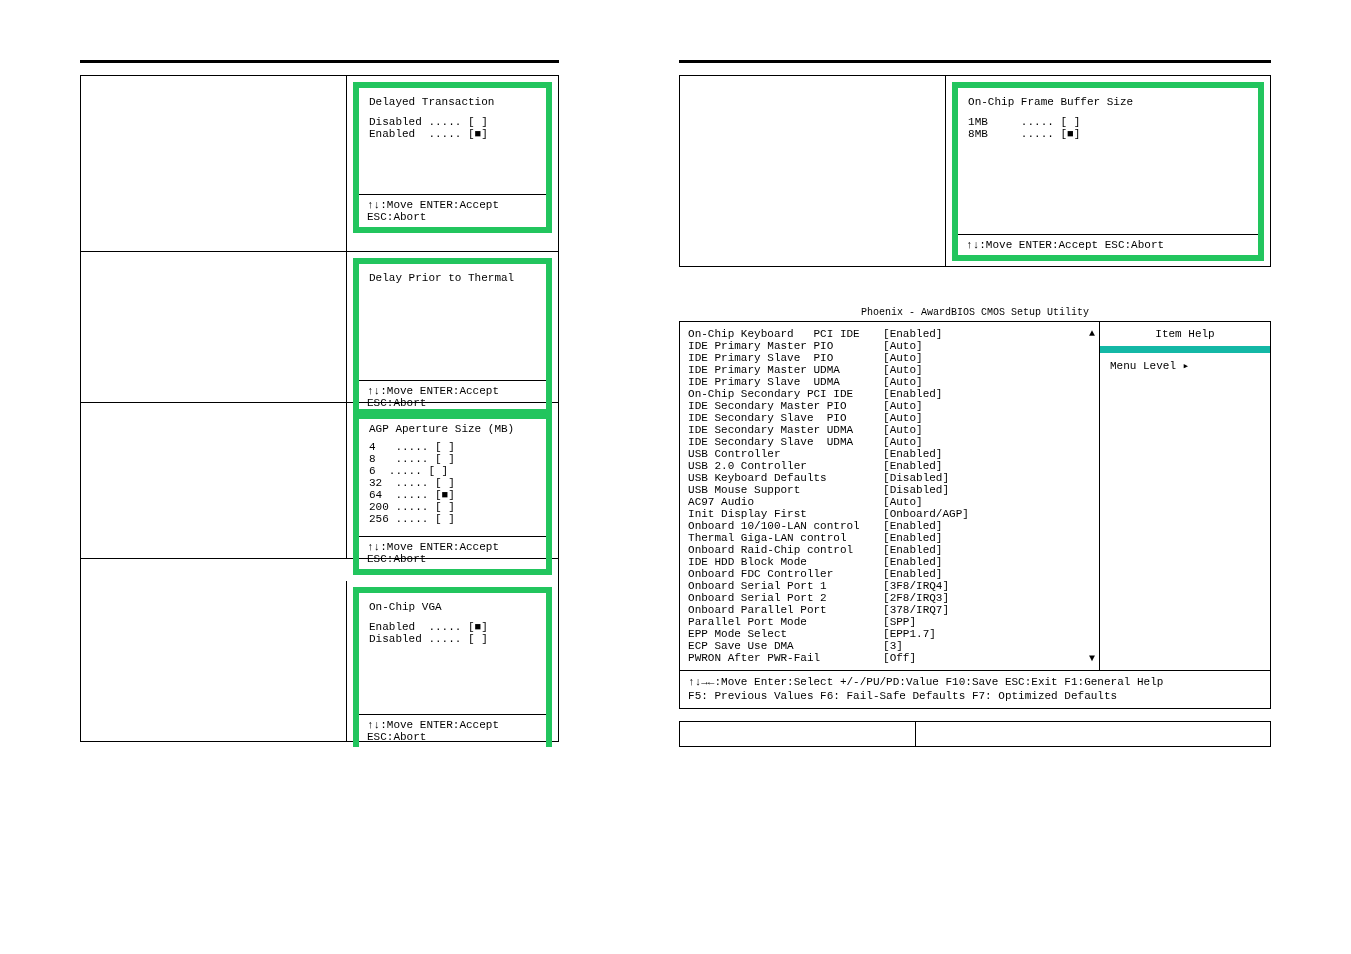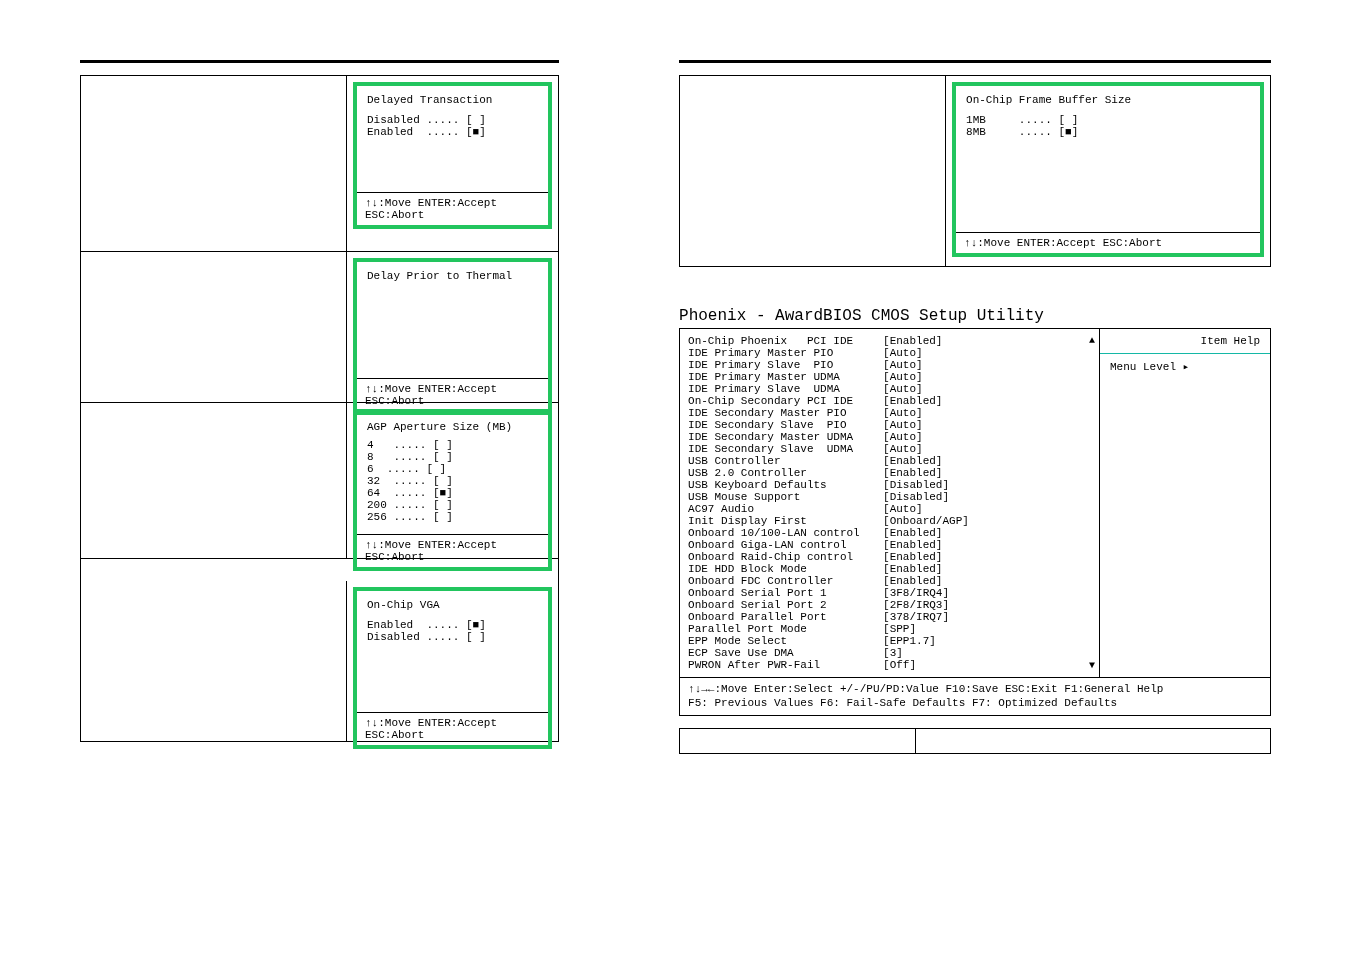--- a/index.html
+++ b/index.html
@@ -2,38 +2,38 @@
 <html><head>
 <meta charset="utf-8">
 <style>
   body{margin:0;background:#fff;font-family:"Courier New",monospace;font-size:11px;color:#000;width:1351px}
   .cols{display:flex;gap:120px;padding:60px 80px 0 80px;align-items:flex-start}
   .col{width:505px}
   .thick{border-top:3px solid #000;margin:0 0 12px 0}
   .panel-row{display:flex;border:1px solid #000}
   .panel-row .pl{width:265px;border-right:1px solid #000}
   .panel-row .pr{flex:1}
-  .popup{margin:6px;border:4px solid #22c55e;padding:0}
+  .popup{margin:6px;border:6px solid #22c55e;padding:0}
   .popup .pbody{padding:8px 10px;min-height:90px}
   .popup .pfoot{border-top:1px solid #000;padding:4px 8px;}
   .opt-line{white-space:pre}
   .spacer{height:6px}
   .row-pair{border:1px solid #000;border-top:none;display:flex}
   .row-pair .pl{width:265px;border-right:1px solid #000}
   .row-pair .pr{flex:1}
   .small-row{border:1px solid #000;display:flex;margin-top:12px}
   .sl{width:235px;border-right:1px solid #000;min-height:24px}
   .sr{flex:1;min-height:24px}
   .bios-wrap{margin-top:10px}
-  .bios-title{text-align:left;font-size:16px;line-height:1.2;margin-bottom:2px}
+  .bios-title{text-align:center;font-size:10px;line-height:1.2;margin-bottom:2px}
   .bios-box{border:1px solid #000}
   .bios-main{display:flex}
   .bios-list{flex:1;border-right:1px solid #000;padding:6px 8px;position:relative}
   .bios-help{width:170px;padding:0}
-  .bios-help-top{border-bottom:1px solid #14b8a6;padding:6px 10px;text-align:right}
+  .bios-help-top{border-bottom:7px solid #14b8a6;padding:6px 10px;text-align:center}
   .bios-help-body{padding:6px 10px}
   .bios-foot{border-top:1px solid #000;padding:4px 8px;line-height:1.3}
   .bline{display:flex}
   .blabel{width:195px;white-space:pre}
   .bval{white-space:pre}
   .scroll-up{position:absolute;right:4px;top:6px;font-size:10px}
   .scroll-down{position:absolute;right:4px;bottom:6px;font-size:10px}
   .gap{height:8px}
 </style>
 </head>
@@ -141,21 +141,21 @@
     </div>
 
     <div class="bios-wrap" style="margin-top:40px">
       <div class="bios-title">Phoenix - AwardBIOS CMOS Setup Utility</div>
       <div class="bios-box">
         <div class="bios-main">
           <div class="bios-list">
             <span class="scroll-up">▲</span>
             <div id="bios-items">
                 <div class="bline">
-                  <span class="blabel">On-Chip Phoenix   PCI IDE</span>
+                  <span class="blabel">On-Chip Keyboard   PCI IDE</span>
                   <span class="bval">[Enabled]</span>
                 </div>
                 <div class="bline">
                   <span class="blabel">IDE Primary Master PIO</span>
                   <span class="bval">[Auto]</span>
                 </div>
                 <div class="bline">
                   <span class="blabel">IDE Primary Slave  PIO</span>
                   <span class="bval">[Auto]</span>
                 </div>
@@ -209,21 +209,21 @@
                 </div>
                 <div class="bline">
                   <span class="blabel">Init Display First</span>
                   <span class="bval">[Onboard/AGP]</span>
                 </div>
                 <div class="bline">
                   <span class="blabel">Onboard 10/100-LAN control</span>
                   <span class="bval">[Enabled]</span>
                 </div>
                 <div class="bline">
-                  <span class="blabel">Onboard Giga-LAN control</span>
+                  <span class="blabel">Thermal Giga-LAN control</span>
                   <span class="bval">[Enabled]</span>
                 </div>
                 <div class="bline">
                   <span class="blabel">Onboard Raid-Chip control</span>
                   <span class="bval">[Enabled]</span>
                 </div>
                 <div class="bline">
                   <span class="blabel">IDE HDD Block Mode</span>
                   <span class="bval">[Enabled]</span>
                 </div>

